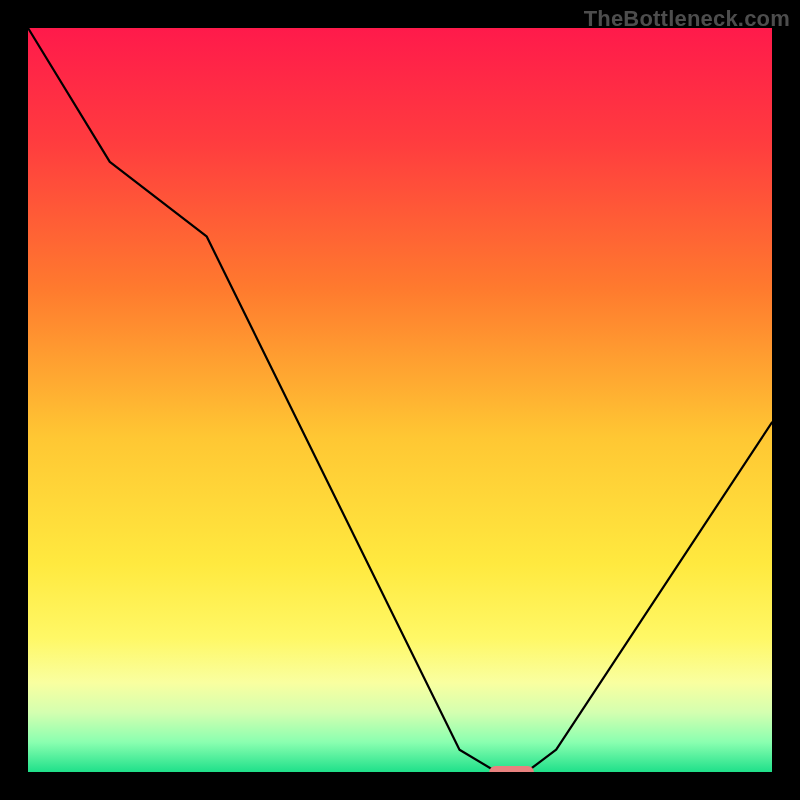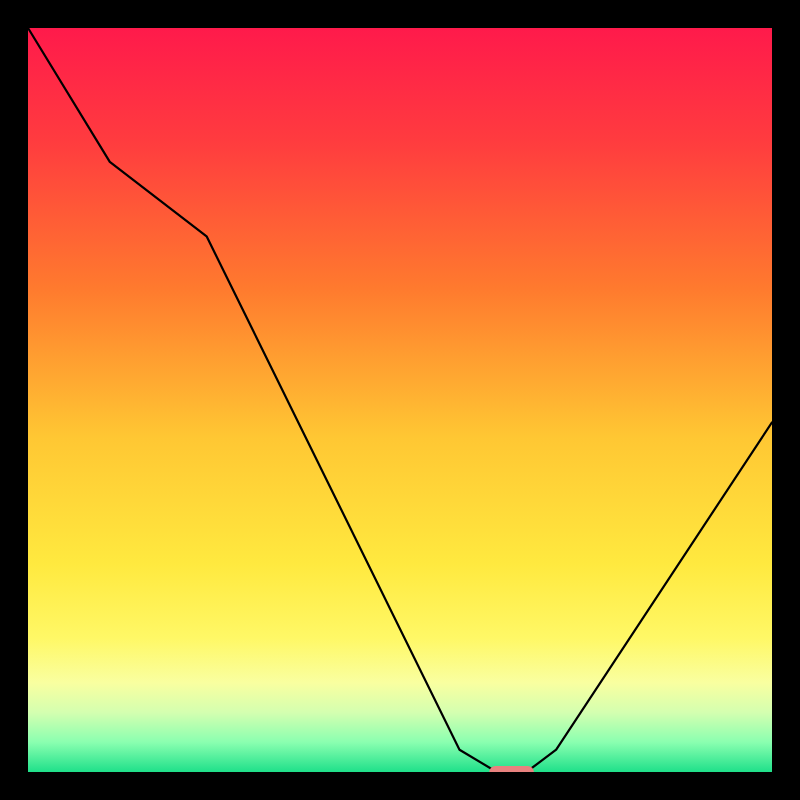--- a/index.html
+++ b/index.html
@@ -32,20 +32,21 @@
     top: 28px;
     width: 744px;
     height: 744px;
     display: block;
   }
 </style>
 </head>
 <body>
 
 <div class="frame">
+  <div class="watermark">TheBottleneck.com</div>
   <svg class="plot" viewBox="0 0 744 744">
     <defs>
       <linearGradient id="bg-grad" x1="0" y1="0" x2="0" y2="1">
           <stop offset="0.0%" stop-color="#ff1a4b"></stop>
           <stop offset="15.0%" stop-color="#ff3b3f"></stop>
           <stop offset="35.0%" stop-color="#ff7a2e"></stop>
           <stop offset="55.0%" stop-color="#ffc733"></stop>
           <stop offset="72.0%" stop-color="#ffe93f"></stop>
           <stop offset="82.0%" stop-color="#fff866"></stop>
           <stop offset="88.0%" stop-color="#f9ffa0"></stop>

